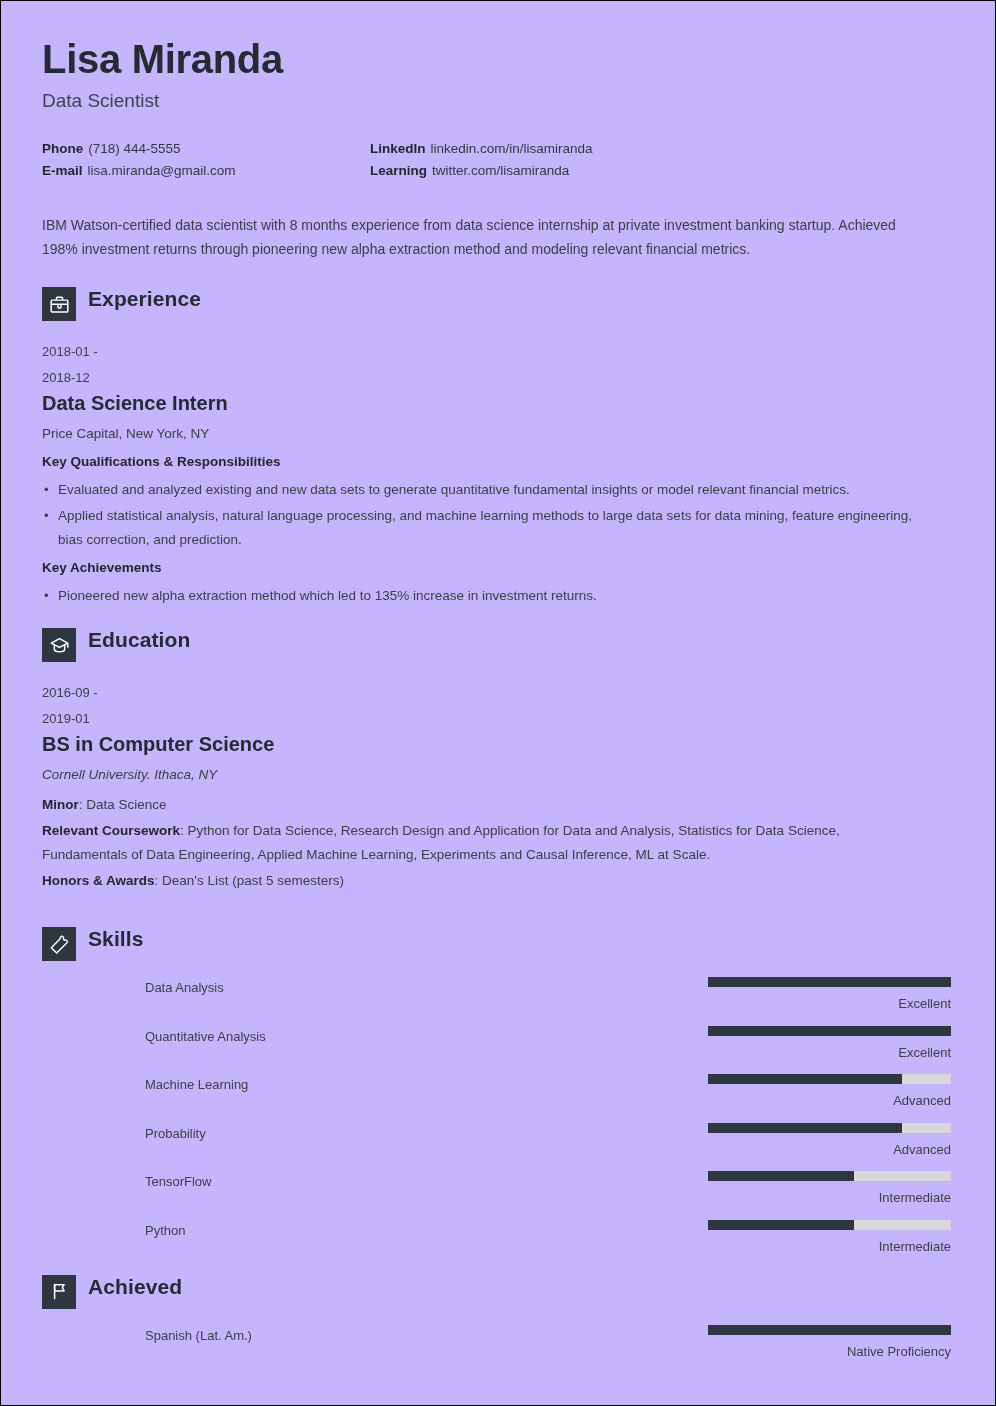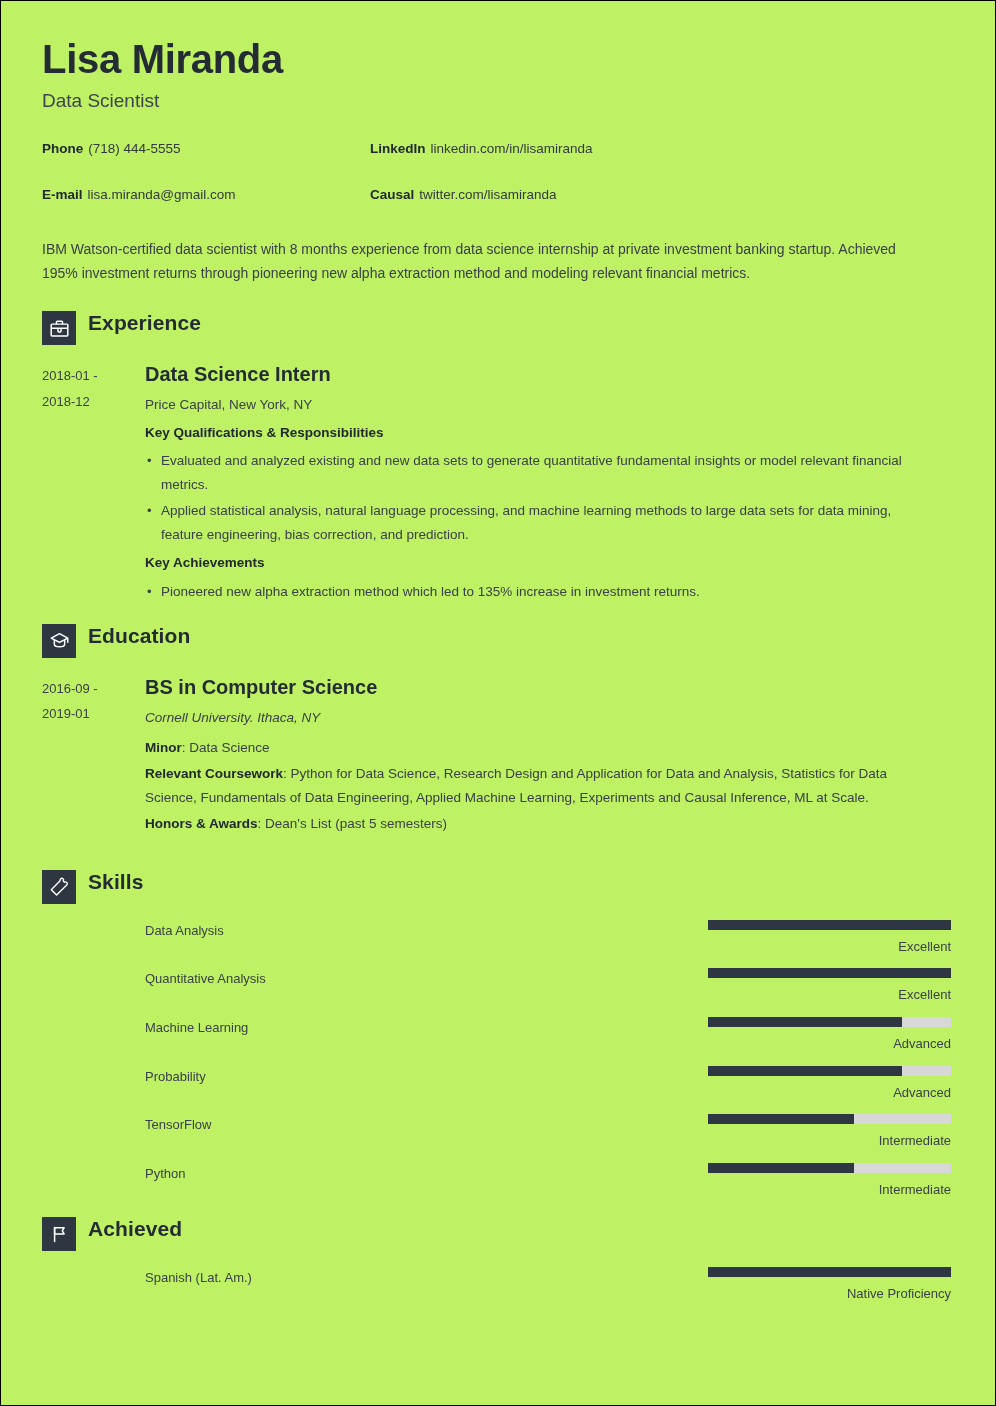--- a/index.html
+++ b/index.html
@@ -6,21 +6,21 @@
 
   html, body {
     background: #ffffff;
     font-family: "Liberation Sans", sans-serif;
   }
 
   .page {
     position: relative;
     width: 996px;
     height: 1406px;
-    background: #bef264;
+    background: #c4b5fd;
     border: 1px solid #000000;
     overflow: hidden;
   }
 
   .inner {
     padding: 36px 44px 0 41px;
   }
 
   
   .name {
@@ -35,21 +35,21 @@
   .job-title {
     font-size: 19px;
     color: #3d444d;
     font-weight: normal;
     margin-bottom: 28px;
   }
 
   .contact-grid {
     display: grid;
     grid-template-columns: 328px 1fr;
-    row-gap: 28px;
+    row-gap: 4px;
     margin-bottom: 34px;
   }
 
   .contact-item {
     font-size: 13.5px;
     color: #33393f;
     line-height: 1.3;
   }
 
   .contact-item .clabel {
@@ -91,20 +91,21 @@
     font-size: 21px;
     font-weight: bold;
     color: #242b33;
     letter-spacing: 0.1px;
   }
 
   
   .entry {
     display: flex;
     margin-bottom: 6px;
+    flex-direction: column;
   }
 
   .entry-dates {
     width: 103px;
     flex: none;
     font-size: 13px;
     color: #3b4148;
     line-height: 1.95;
     padding-top: 2px;
   }
@@ -235,26 +236,26 @@
         <div class="contact-item">
           <span class="clabel">Phone</span><span>(718) 444-5555</span>
         </div>
         <div class="contact-item">
           <span class="clabel">LinkedIn</span><span>linkedin.com/in/lisamiranda</span>
         </div>
         <div class="contact-item">
           <span class="clabel">E-mail</span><span>lisa.miranda@gmail.com</span>
         </div>
         <div class="contact-item">
-          <span class="clabel">Causal</span><span>twitter.com/lisamiranda</span>
+          <span class="clabel">Learning</span><span>twitter.com/lisamiranda</span>
         </div>
       </div>
     </div>
 
-    <p class="summary">IBM Watson-certified data scientist with 8 months experience from data science internship at private investment banking startup. Achieved 195% investment returns through pioneering new alpha extraction method and modeling relevant financial metrics.</p>
+    <p class="summary">IBM Watson-certified data scientist with 8 months experience from data science internship at private investment banking startup. Achieved 198% investment returns through pioneering new alpha extraction method and modeling relevant financial metrics.</p>
 
     <div>
       <div class="section-head">
         <span class="section-icon">
           <svg width="21" height="21" viewBox="0 0 24 24" fill="none" stroke="#ffffff" stroke-width="1.7">
             <rect x="2.5" y="7" width="19" height="13.5" rx="1"></rect>
             <path d="M8.5 7V4.8c0-.6.5-1.1 1.1-1.1h4.8c.6 0 1.1.5 1.1 1.1V7"></path>
             <rect x="10.3" y="11.6" width="3.4" height="4.4" rx="0.8"></rect>
             <path d="M2.5 11.7h7.8M13.7 11.7h7.8"></path>
           </svg>

